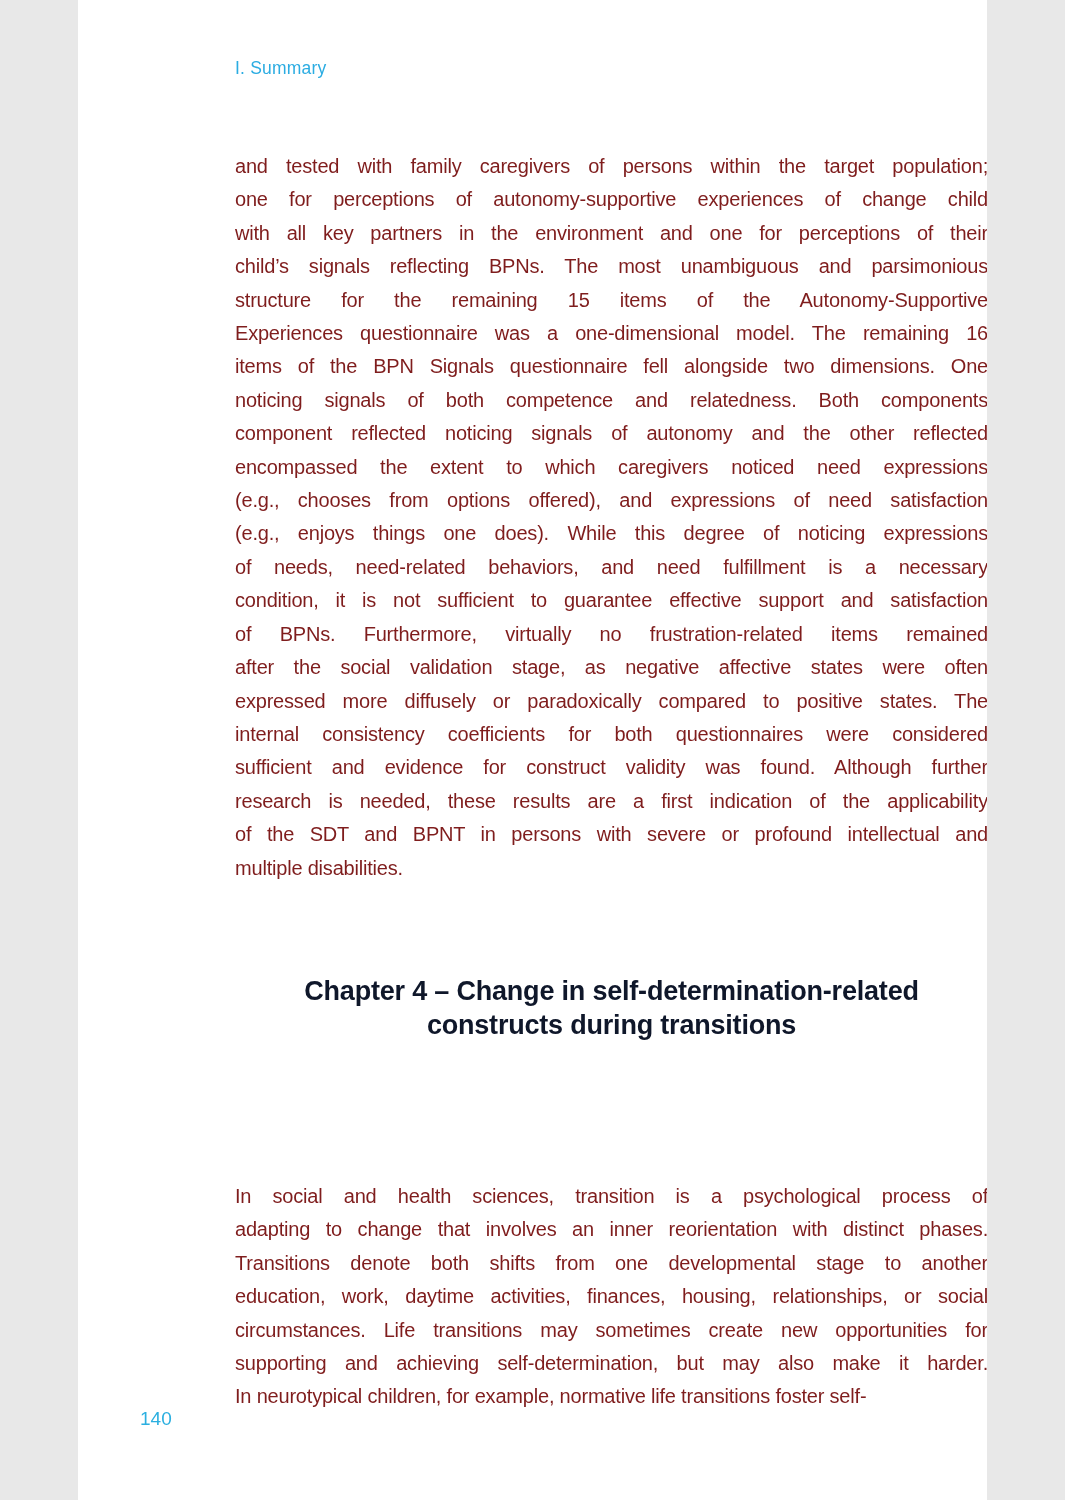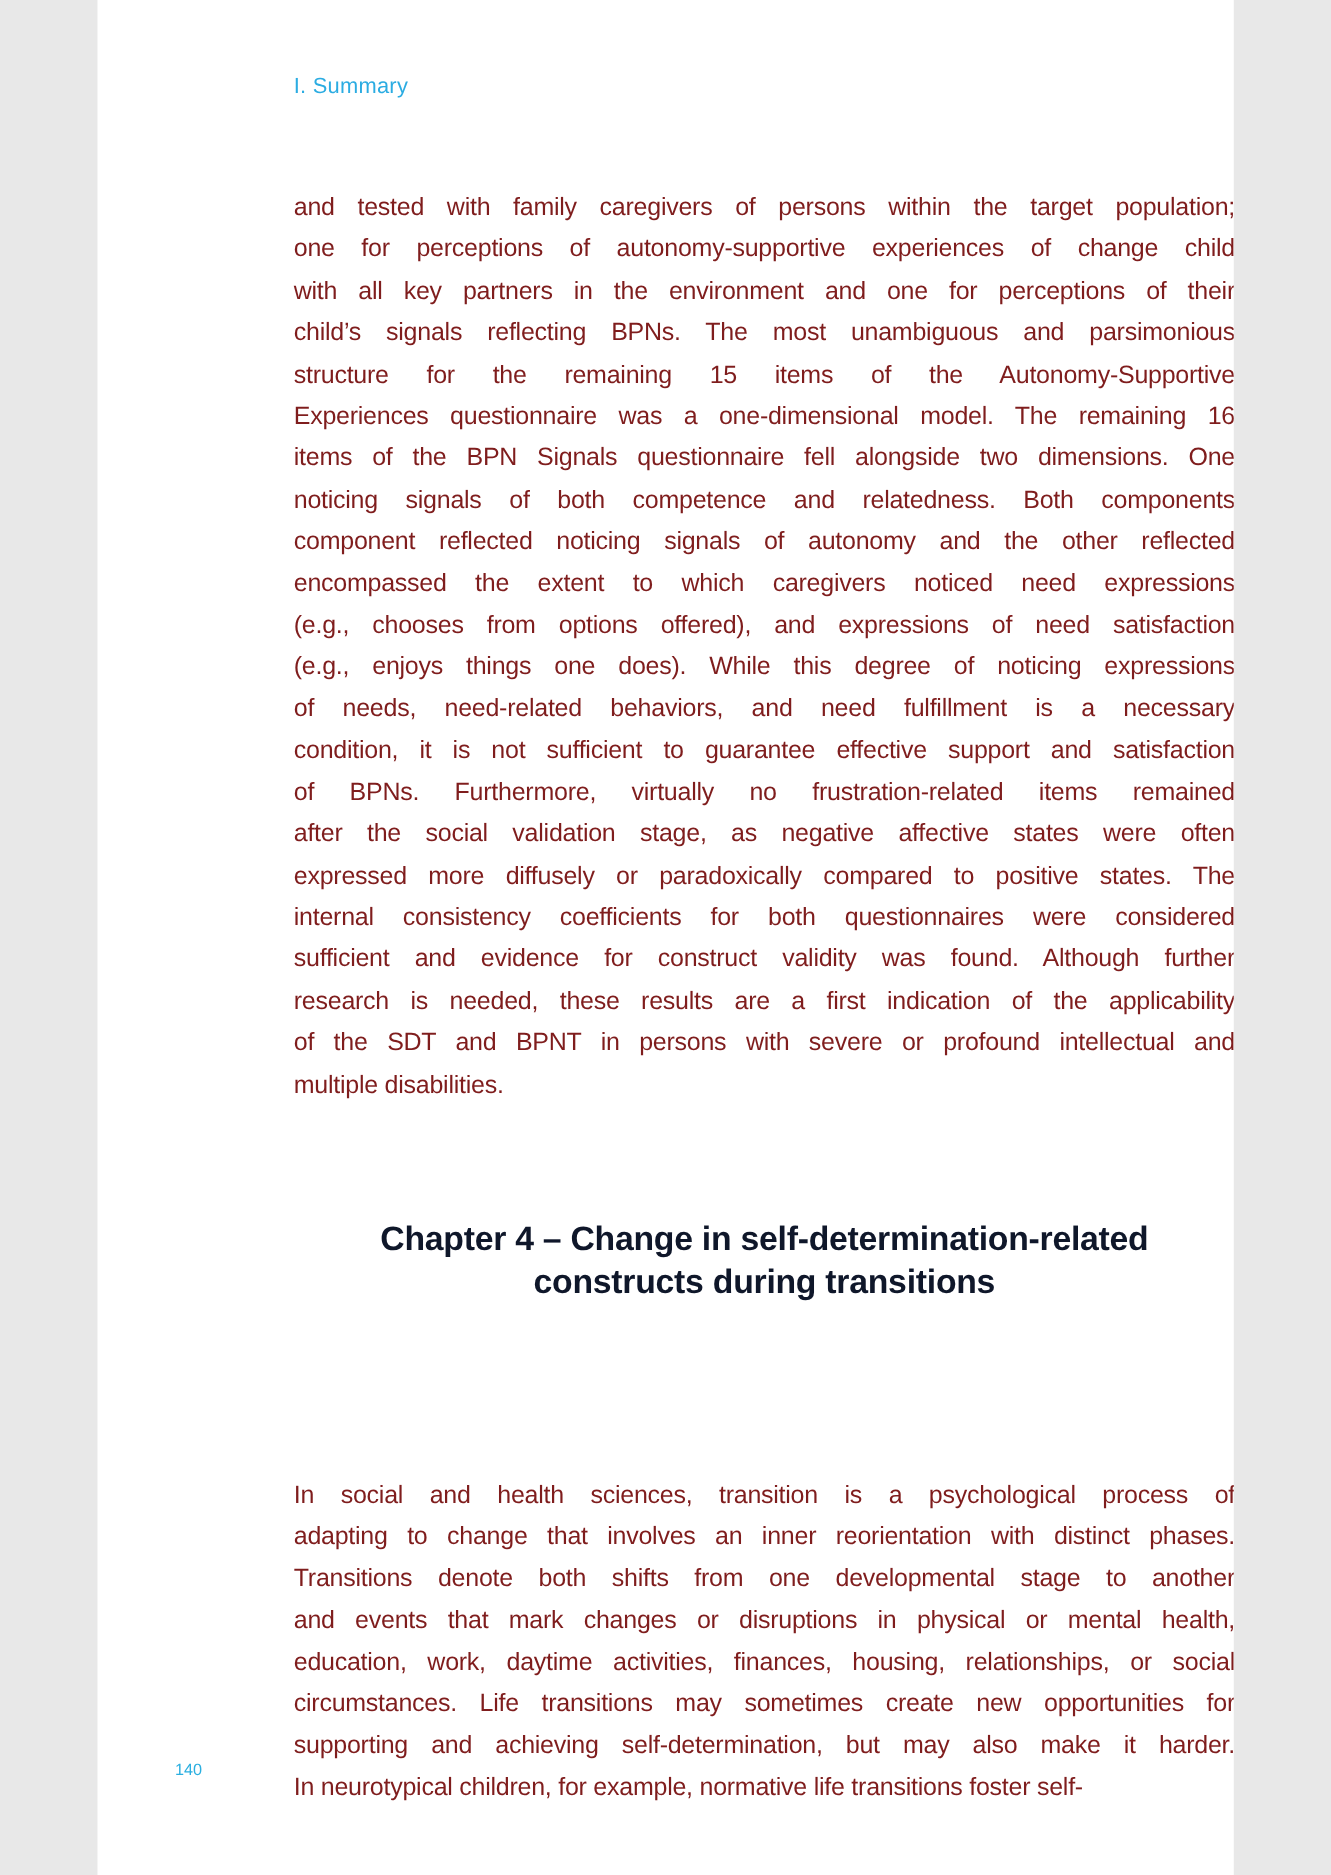--- a/index.html
+++ b/index.html
@@ -54,21 +54,21 @@
     line-height: 33.5px;
     letter-spacing: -0.2px;
   }
   .chapter-heading .line {
     text-align: center;
   }
   .page-number {
     position: absolute;
     left: 62px;
     top: 1408px;
-    font-size: 13px;
+    font-size: 19px;
     color: #2bafe0;
   }
 </style>
 </head>
 <body>
 
 <div class="page">
 
   <div class="running-header">I. Summary</div>
 
@@ -99,21 +99,20 @@
 
   <div class="chapter-heading">
       <div class="line">Chapter 4 – Change in self-determination-related</div>
       <div class="line last-line">constructs during transitions</div>
     </div>
 
   <div class="text-block body-para para-2">
       <div class="line">In social and health sciences, transition is a psychological process of</div>
       <div class="line">adapting to change that involves an inner reorientation with distinct phases.</div>
       <div class="line">Transitions denote both shifts from one developmental stage to another</div>
-      <div class="line">and events that mark changes or disruptions in physical or mental health,</div>
       <div class="line">education, work, daytime activities, finances, housing, relationships, or social</div>
       <div class="line">circumstances. Life transitions may sometimes create new opportunities for</div>
       <div class="line">supporting and achieving self-determination, but may also make it harder.</div>
       <div class="line last-line">In neurotypical children, for example, normative life transitions foster self-</div>
     </div>
 
   <div class="page-number">140</div>
 
 </div>
 

